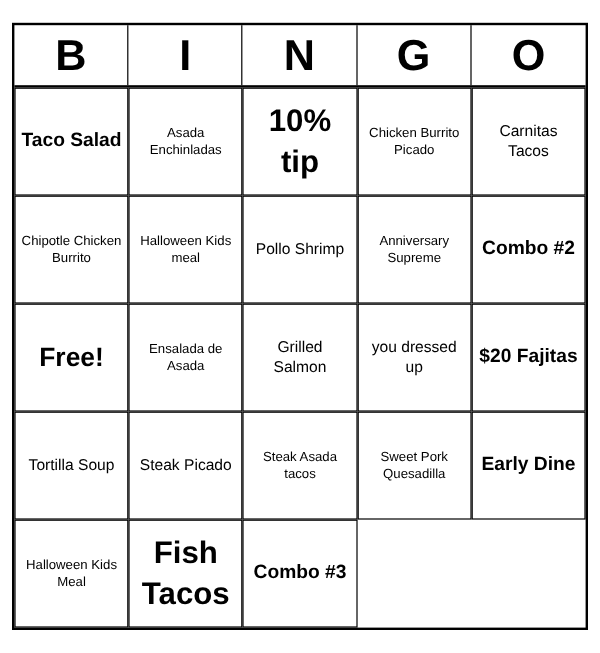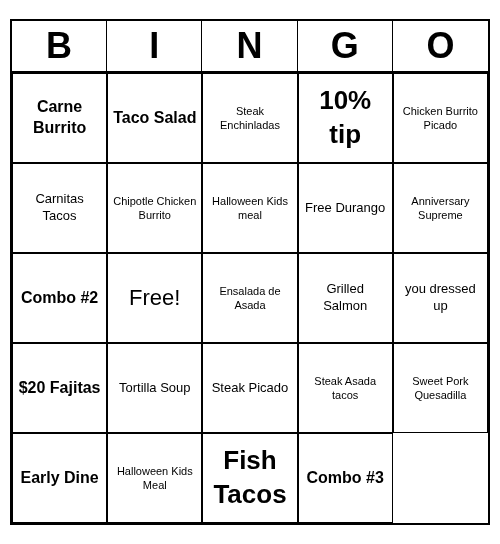--- a/index.html
+++ b/index.html
@@ -42,21 +42,21 @@
       display: flex;
       align-items: center;
       justify-content: center;
       text-align: center;
       padding: 4px;
       font-size: 13px;
       line-height: 1.3;
     }
     .bingo-cell.free {
       font-size: 22px;
-      font-weight: normal;
+      font-weight: bold;
     }
     .bingo-cell.large-text {
       font-size: 16px;
       font-weight: bold;
     }
     .bingo-cell.medium-text {
       font-size: 26px;
       font-weight: bold;
     }
     .bingo-cell.small-text {
@@ -68,29 +68,28 @@
 
 <div class="bingo-card">
   <div class="bingo-header">
   <div class="bingo-header-cell">B</div>
       <div class="bingo-header-cell">I</div>
       <div class="bingo-header-cell">N</div>
       <div class="bingo-header-cell">G</div>
       <div class="bingo-header-cell">O</div>
     </div>
   <div class="bingo-grid">
-  <div class="bingo-cell large-text">Carne Burrito</div>
       <div class="bingo-cell large-text">Taco Salad</div>
-      <div class="bingo-cell small-text">Steak Enchinladas</div>
+      <div class="bingo-cell small-text">Asada Enchinladas</div>
       <div class="bingo-cell medium-text">10% tip</div>
       <div class="bingo-cell small-text">Chicken Burrito Picado</div>
       <div class="bingo-cell">Carnitas Tacos</div>
       <div class="bingo-cell small-text">Chipotle Chicken Burrito</div>
       <div class="bingo-cell small-text">Halloween Kids meal</div>
-      <div class="bingo-cell">Free Durango</div>
+      <div class="bingo-cell">Pollo Shrimp</div>
       <div class="bingo-cell small-text">Anniversary Supreme</div>
       <div class="bingo-cell large-text">Combo #2</div>
       <div class="bingo-cell free">Free!</div>
       <div class="bingo-cell small-text">Ensalada de Asada</div>
       <div class="bingo-cell">Grilled Salmon</div>
       <div class="bingo-cell">you dressed up</div>
       <div class="bingo-cell large-text">$20 Fajitas</div>
       <div class="bingo-cell">Tortilla Soup</div>
       <div class="bingo-cell">Steak Picado</div>
       <div class="bingo-cell small-text">Steak Asada tacos</div>

